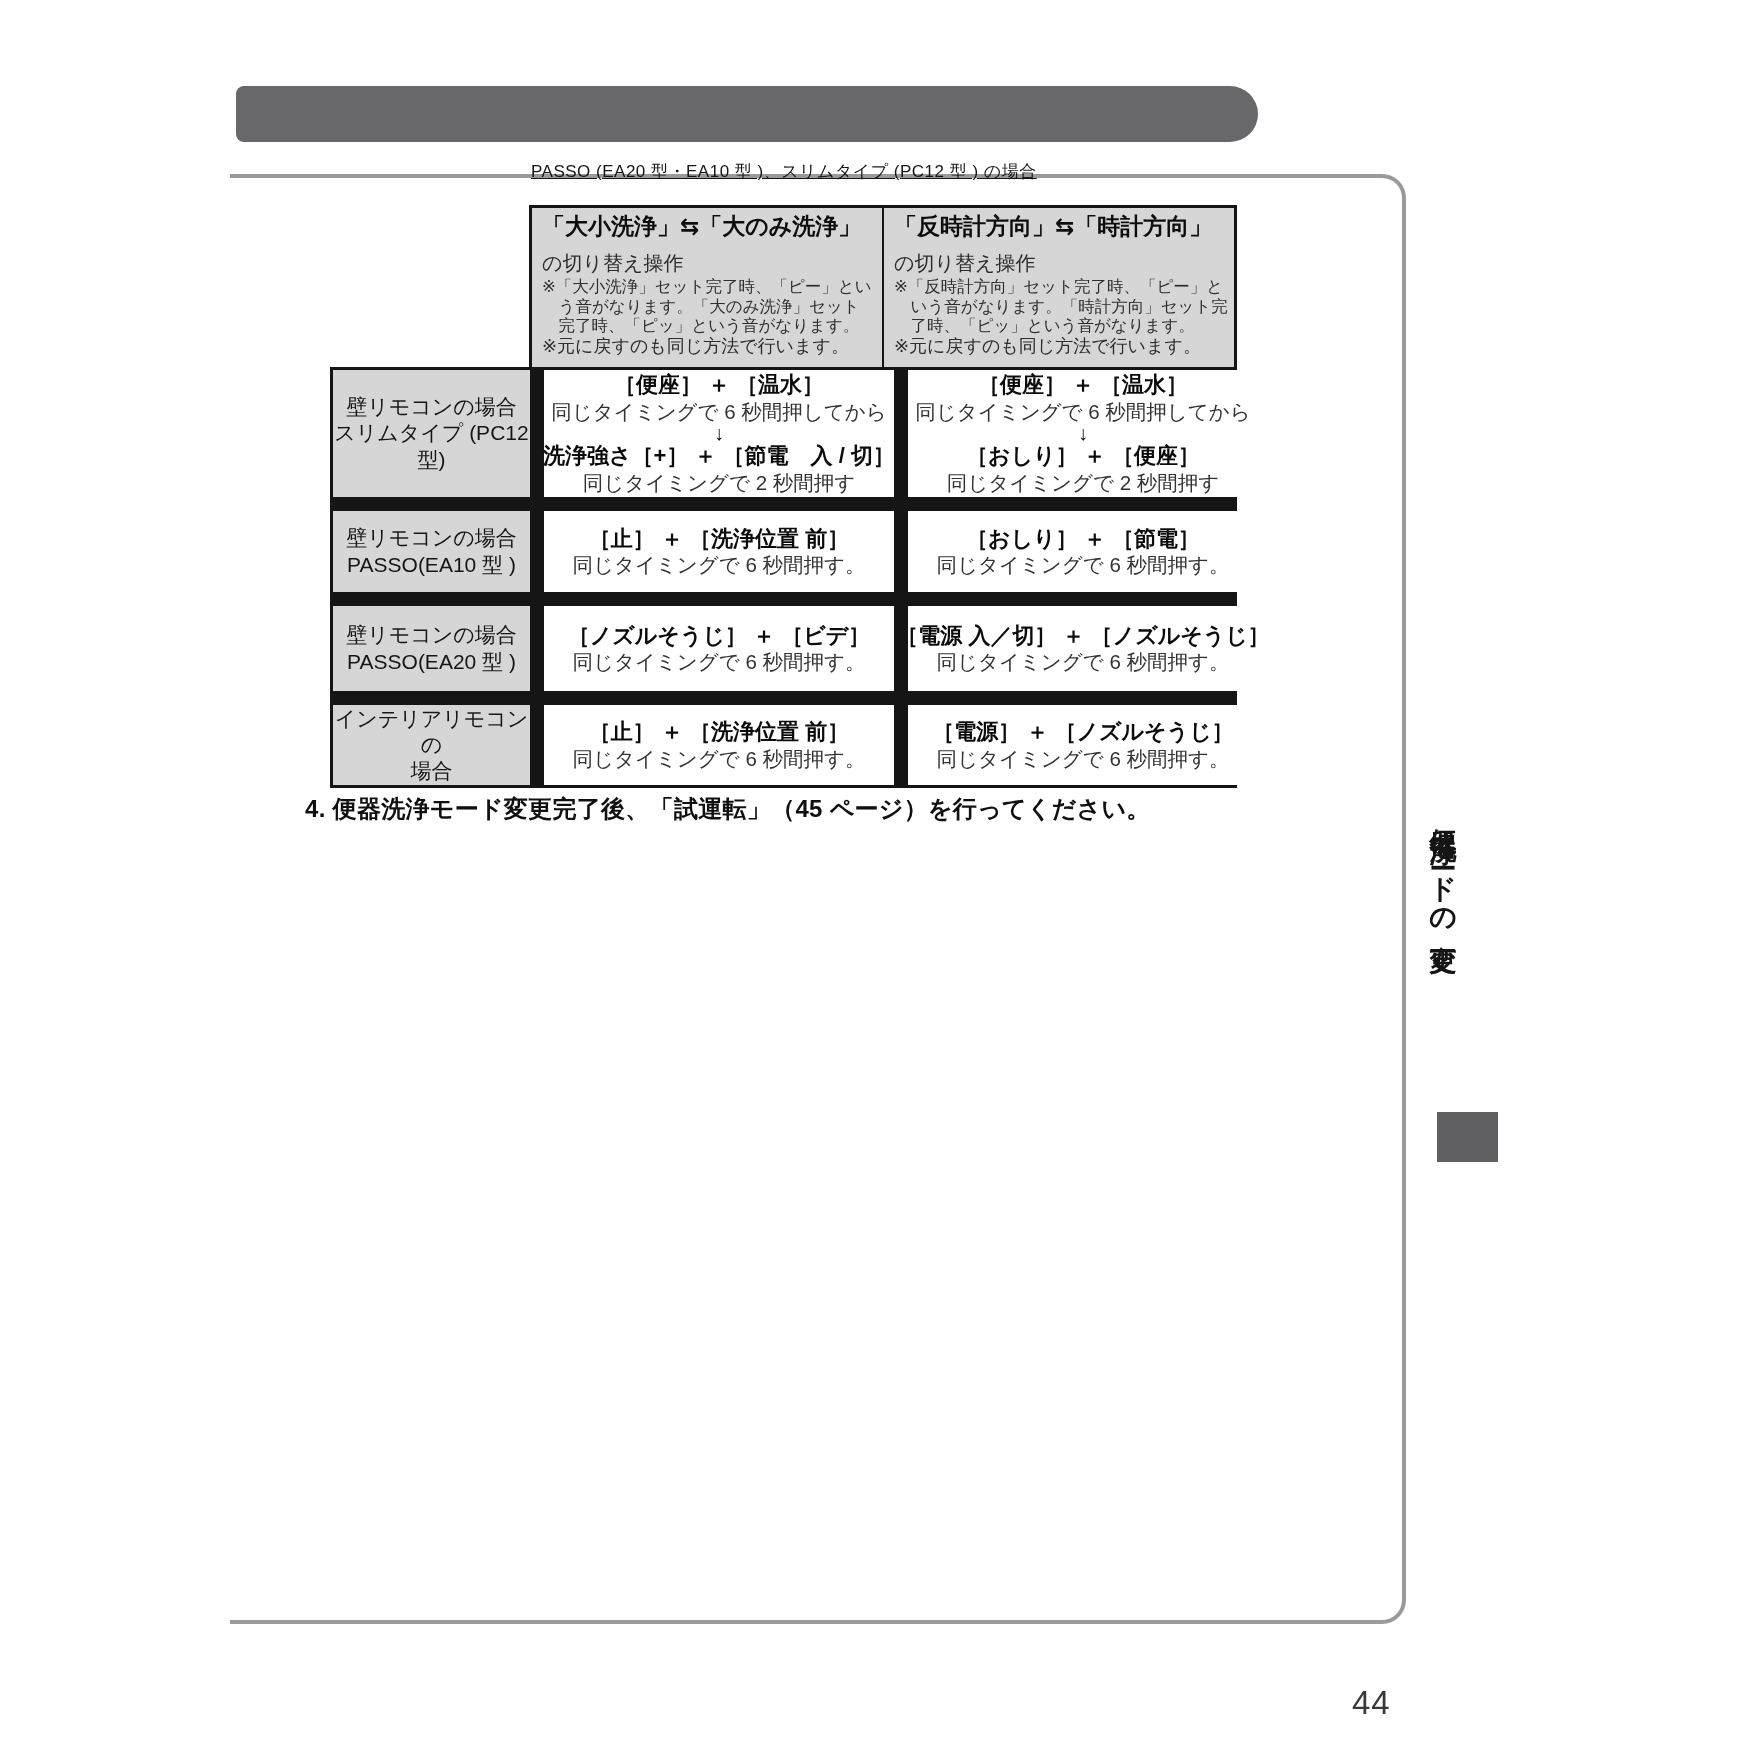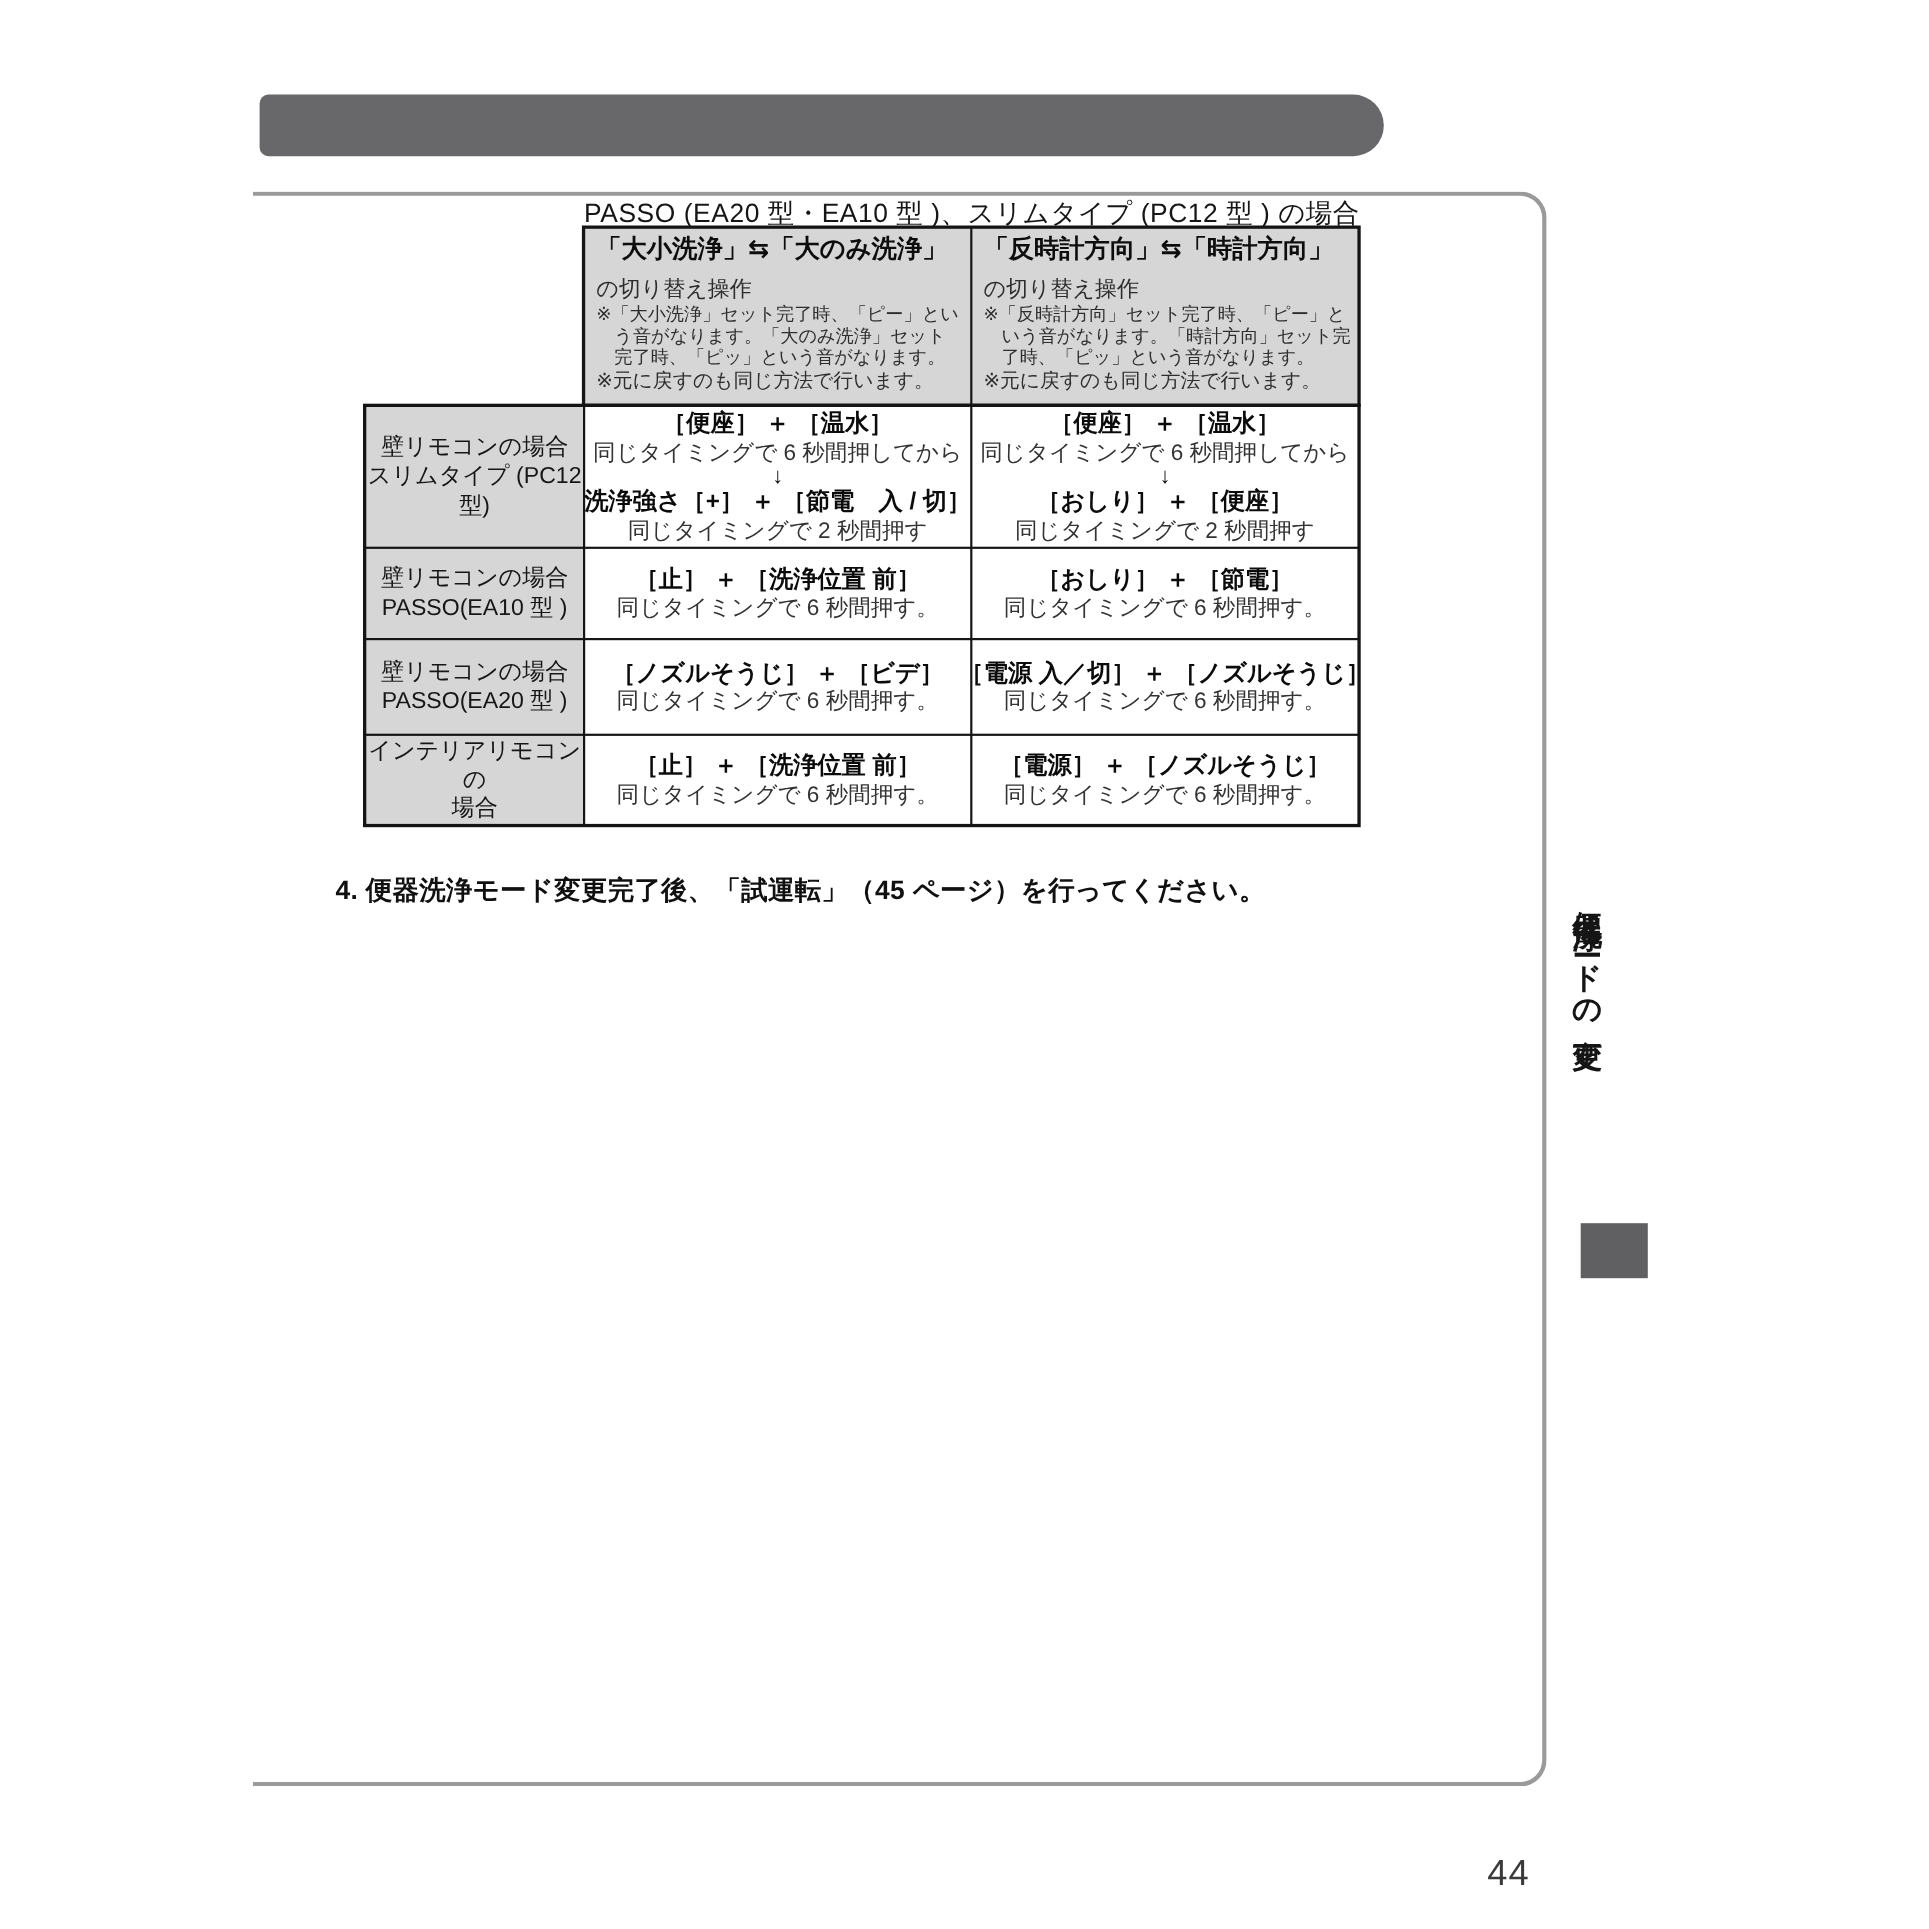--- a/index.html
+++ b/index.html
@@ -13,42 +13,42 @@
     position:absolute;left:236px;top:86px;width:1022px;height:56px;
     background:#68686b;border-radius:8px 28px 28px 8px;
   }
   
   .panel{
     position:absolute;left:230px;top:174px;width:1176px;height:1450px;
     border:4px solid #9a9a9a;border-left:none;
     border-radius:0 24px 24px 0;background:#ffffff;box-sizing:border-box;
   }
   .table-title{
-    position:absolute;left:531px;top:178px;font-size:24px;color:#161616;
-    letter-spacing:0.5px;white-space:nowrap;
+    position:absolute;left:531px;top:160px;font-size:17px;color:#161616;
+    letter-spacing:0.5px;white-space:nowrap;text-decoration:underline;
   }
   
   .thead-grid{
     position:absolute;left:529px;top:205px;width:708px;height:165px;
     box-sizing:border-box;background:#151515;padding:3px;
     display:grid;grid-template-columns:350px 350px;gap:2px;
   }
   .thead-cell{
     background:#d6d6d7;padding:5px 6px 12px 10px;box-sizing:border-box;overflow:hidden;
   }
   .th-title{font-size:23px;font-weight:bold;color:#0d0d0d;white-space:nowrap;line-height:1.15;}
   .th-sub{font-size:20px;color:#2c2c2c;line-height:1.2;margin-top:12px;}
   .note{font-size:16.5px;color:#2e2e2e;line-height:1.18;text-indent:-1em;padding-left:1em;margin-top:2px;}
   .note2{font-size:18px;color:#2e2e2e;line-height:1.18;}
   
   .tbody-grid{
     position:absolute;left:330px;top:367px;width:907px;
     box-sizing:border-box;background:#151515;padding:3px;
     display:grid;grid-template-columns:197px 350px 350px;
-    grid-template-rows:127px 81px 85px 80px;gap:2px;
+    grid-template-rows:127px 81px 85px 80px;gap:14px;
   }
   .label-cell{
     background:#d6d6d7;display:flex;align-items:center;justify-content:center;
     text-align:center;font-size:21px;color:#161616;line-height:1.25;white-space:pre-line;
   }
   .combo-cell{
     background:#ffffff;display:flex;flex-direction:column;align-items:center;justify-content:center;
     text-align:center;line-height:1.22;
   }
   .combo{font-size:22px;font-weight:bold;color:#0b0b0b;white-space:nowrap;}

